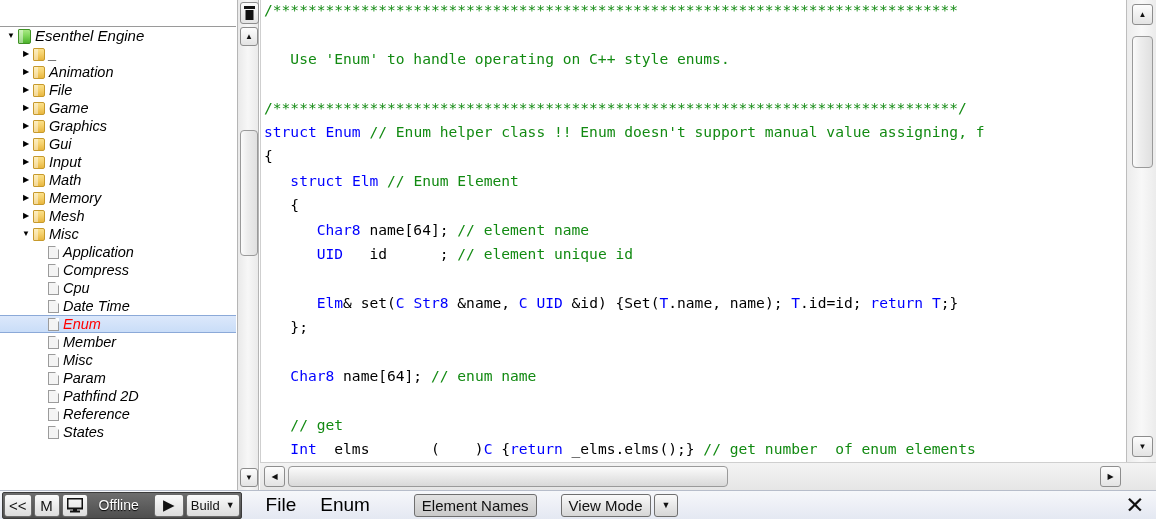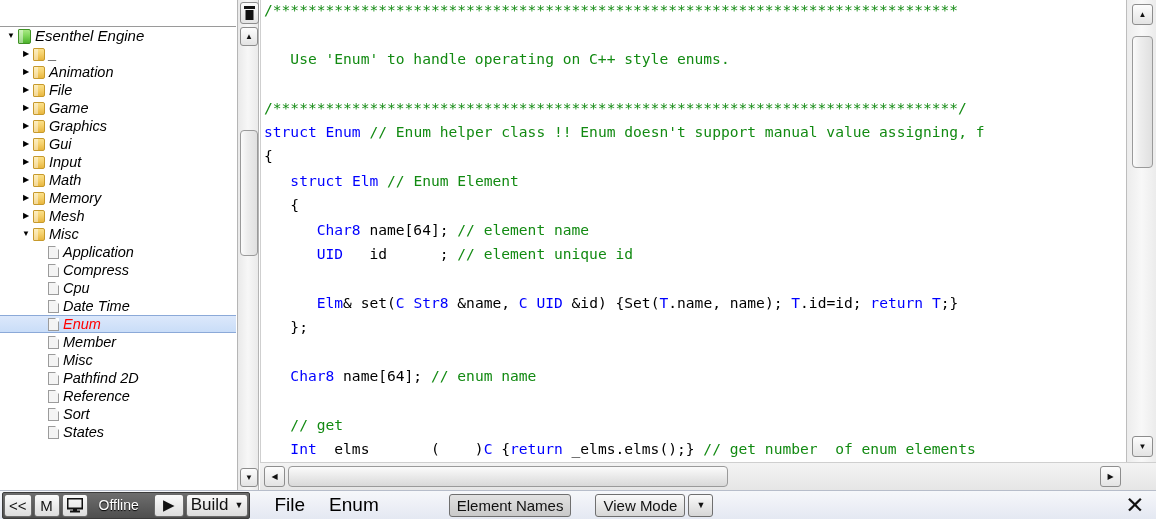--- a/index.html
+++ b/index.html
@@ -352,33 +352,33 @@
           <div class="tree-row">
             <span class="indent" style="width: 30px;"></span>
             <span class="arrow spacer">▶</span>
             <span class="ico-file"></span>
             <span class="tree-label">Misc</span>
           </div>
           <div class="tree-row">
             <span class="indent" style="width: 30px;"></span>
             <span class="arrow spacer">▶</span>
             <span class="ico-file"></span>
+            <span class="tree-label">Param</span>
+          </div>
+          <div class="tree-row">
+            <span class="indent" style="width: 30px;"></span>
+            <span class="arrow spacer">▶</span>
+            <span class="ico-file"></span>
             <span class="tree-label">Pathfind 2D</span>
           </div>
           <div class="tree-row">
             <span class="indent" style="width: 30px;"></span>
             <span class="arrow spacer">▶</span>
             <span class="ico-file"></span>
             <span class="tree-label">Reference</span>
-          </div>
-          <div class="tree-row">
-            <span class="indent" style="width: 30px;"></span>
-            <span class="arrow spacer">▶</span>
-            <span class="ico-file"></span>
-            <span class="tree-label">Sort</span>
           </div>
           <div class="tree-row">
             <span class="indent" style="width: 30px;"></span>
             <span class="arrow spacer">▶</span>
             <span class="ico-file"></span>
             <span class="tree-label">States</span>
           </div>
         </div>
     </div>
   </div>
@@ -434,29 +434,29 @@
           <rect x="0.5" y="0.5" width="15" height="10" fill="none" stroke="#111" stroke-width="2"></rect>
           <rect x="6" y="10" width="4" height="3" fill="#111"></rect>
           <rect x="3" y="12.5" width="10" height="2" fill="#111"></rect>
         </svg>
       </div>
       <div id="offline-label">Offline</div>
       <div class="dk-btn" style="min-width:30px;">
         <span style="font-size:15px;">▶</span>
       </div>
       <div class="dk-btn" style="min-width:52px;gap:6px;">
-        <span style="font-size:17px;">Build</span>
+        <span style="font-size:13px;">Build</span>
         <span style="font-size:9px;">▼</span>
       </div>
     </div>
 
     <div class="filemenu" style="margin-left:12px;">File</div>
     <div class="filemenu">Enum</div>
 
-    <div class="lt-btn" style="margin-left:58px;background:linear-gradient(to bottom,#e2e2e2,#c9c9c9);">Element Names</div>
+    <div class="lt-btn" style="margin-left:32px;background:linear-gradient(to bottom,#e2e2e2,#c9c9c9);">Element Names</div>
 
     <div class="lt-btn" style="margin-left:24px;">View Mode</div>
     <div class="lt-btn" style="margin-left:3px;min-width:20px;font-size:9px;">▼</div>
 
     <div id="close-x">✕</div>
   </div>
 
 </div>
 
 </body></html>

